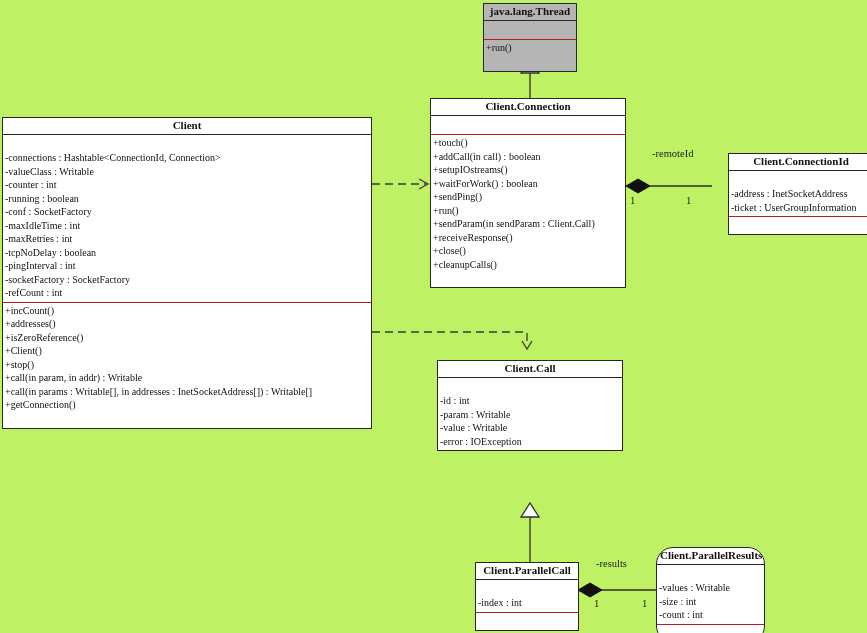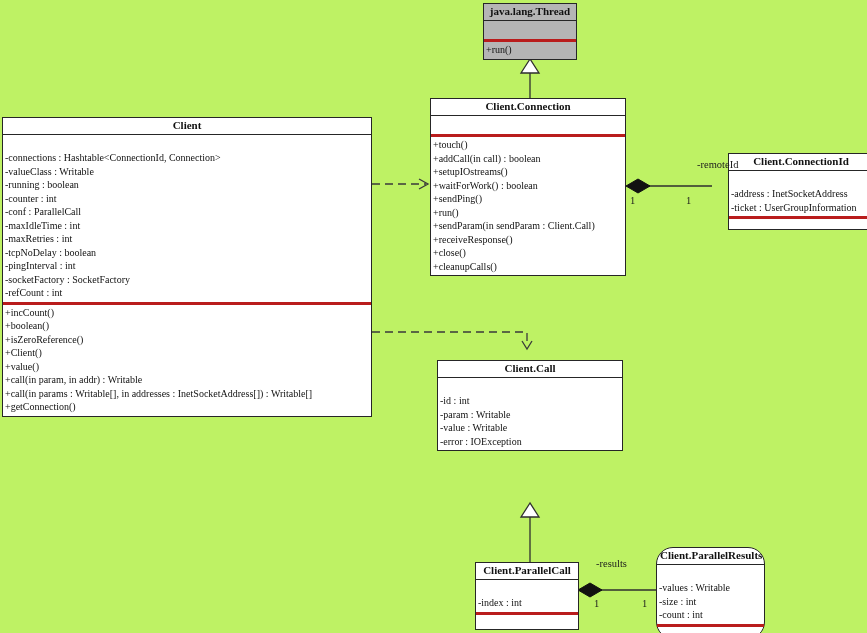--- a/index.html
+++ b/index.html
@@ -24,21 +24,21 @@
   .uml-title {
     font-weight: bold;
     font-size: 11px;
     text-align: center;
     padding: 1px 3px 2px 3px;
     line-height: 13px;
     white-space: nowrap;
     overflow: hidden;
   }
   .uml-attrs { border-top: 1px solid #262626; padding: 16px 2px 2px 2px; }
-  .uml-methods { border-top: 3px solid #b91c1c; padding: 1px 2px 2px 2px; }
+  .uml-methods { border-top: 1px solid #b91c1c; padding: 1px 2px 16px 2px; }
   .member-row { line-height: 13.5px; white-space: nowrap; }
 
   
   #cls-thread          { left: 483px; top: 3px;   width: 94px;  }
   #cls-thread .uml-attrs   { min-height: 16px; }
   #cls-client          { left: 2px;   top: 117px; width: 370px; }
   #cls-connection      { left: 430px; top: 98px;  width: 196px; }
   #cls-connection .uml-attrs { min-height: 16px; }
   #cls-connectionid    { left: 728px; top: 153px; width: 146px; }
   #cls-connectionid .uml-methods { min-height: 13px; }
@@ -49,21 +49,21 @@
   #cls-parallelresults .uml-methods { min-height: 14px; }
 
   #connectors { position: absolute; left: 0; top: 0; }
 
   .edge-label {
     position: absolute;
     font-size: 10.5px;
     color: #1c1c1c;
     white-space: nowrap;
   }
-  #lbl-remoteid   { left: 652px; top: 159px; margin-left: 45px; }
+  #lbl-remoteid   { left: 652px; top: 148px; }
   #lbl-remoteid-m1 { left: 630px; top: 195px; }
   #lbl-remoteid-m2 { left: 686px; top: 195px; }
   #lbl-results    { left: 596px; top: 558px; }
   #lbl-results-m1 { left: 594px; top: 598px; }
   #lbl-results-m2 { left: 642px; top: 598px; }
 </style>
 </head>
 <body>
 
 <div id="canvas">
@@ -95,36 +95,36 @@
     <div class="uml-methods">
         <div class="member-row">+run()</div>
       </div>
   </div>
 
   <div class="uml-class" id="cls-client">
     <div class="uml-title">Client</div>
     <div class="uml-attrs">
         <div class="member-row">-connections : Hashtable&lt;ConnectionId, Connection&gt;</div>
         <div class="member-row">-valueClass : Writable</div>
+        <div class="member-row">-counter : int</div>
         <div class="member-row">-running : boolean</div>
-        <div class="member-row">-counter : int</div>
-        <div class="member-row">-conf : ParallelCall</div>
+        <div class="member-row">-conf : SocketFactory</div>
         <div class="member-row">-maxIdleTime : int</div>
         <div class="member-row">-maxRetries : int</div>
         <div class="member-row">-tcpNoDelay : boolean</div>
         <div class="member-row">-pingInterval : int</div>
         <div class="member-row">-socketFactory : SocketFactory</div>
         <div class="member-row">-refCount : int</div>
       </div>
     <div class="uml-methods">
         <div class="member-row">+incCount()</div>
-        <div class="member-row">+boolean()</div>
+        <div class="member-row">+addresses()</div>
         <div class="member-row">+isZeroReference()</div>
         <div class="member-row">+Client()</div>
-        <div class="member-row">+value()</div>
+        <div class="member-row">+stop()</div>
         <div class="member-row">+call(in param, in addr) : Writable</div>
         <div class="member-row">+call(in params : Writable[], in addresses : InetSocketAddress[]) : Writable[]</div>
         <div class="member-row">+getConnection()</div>
       </div>
   </div>
 
   <div class="uml-class" id="cls-connection">
     <div class="uml-title">Client.Connection</div>
     <div class="uml-attrs"></div>
     <div class="uml-methods">

